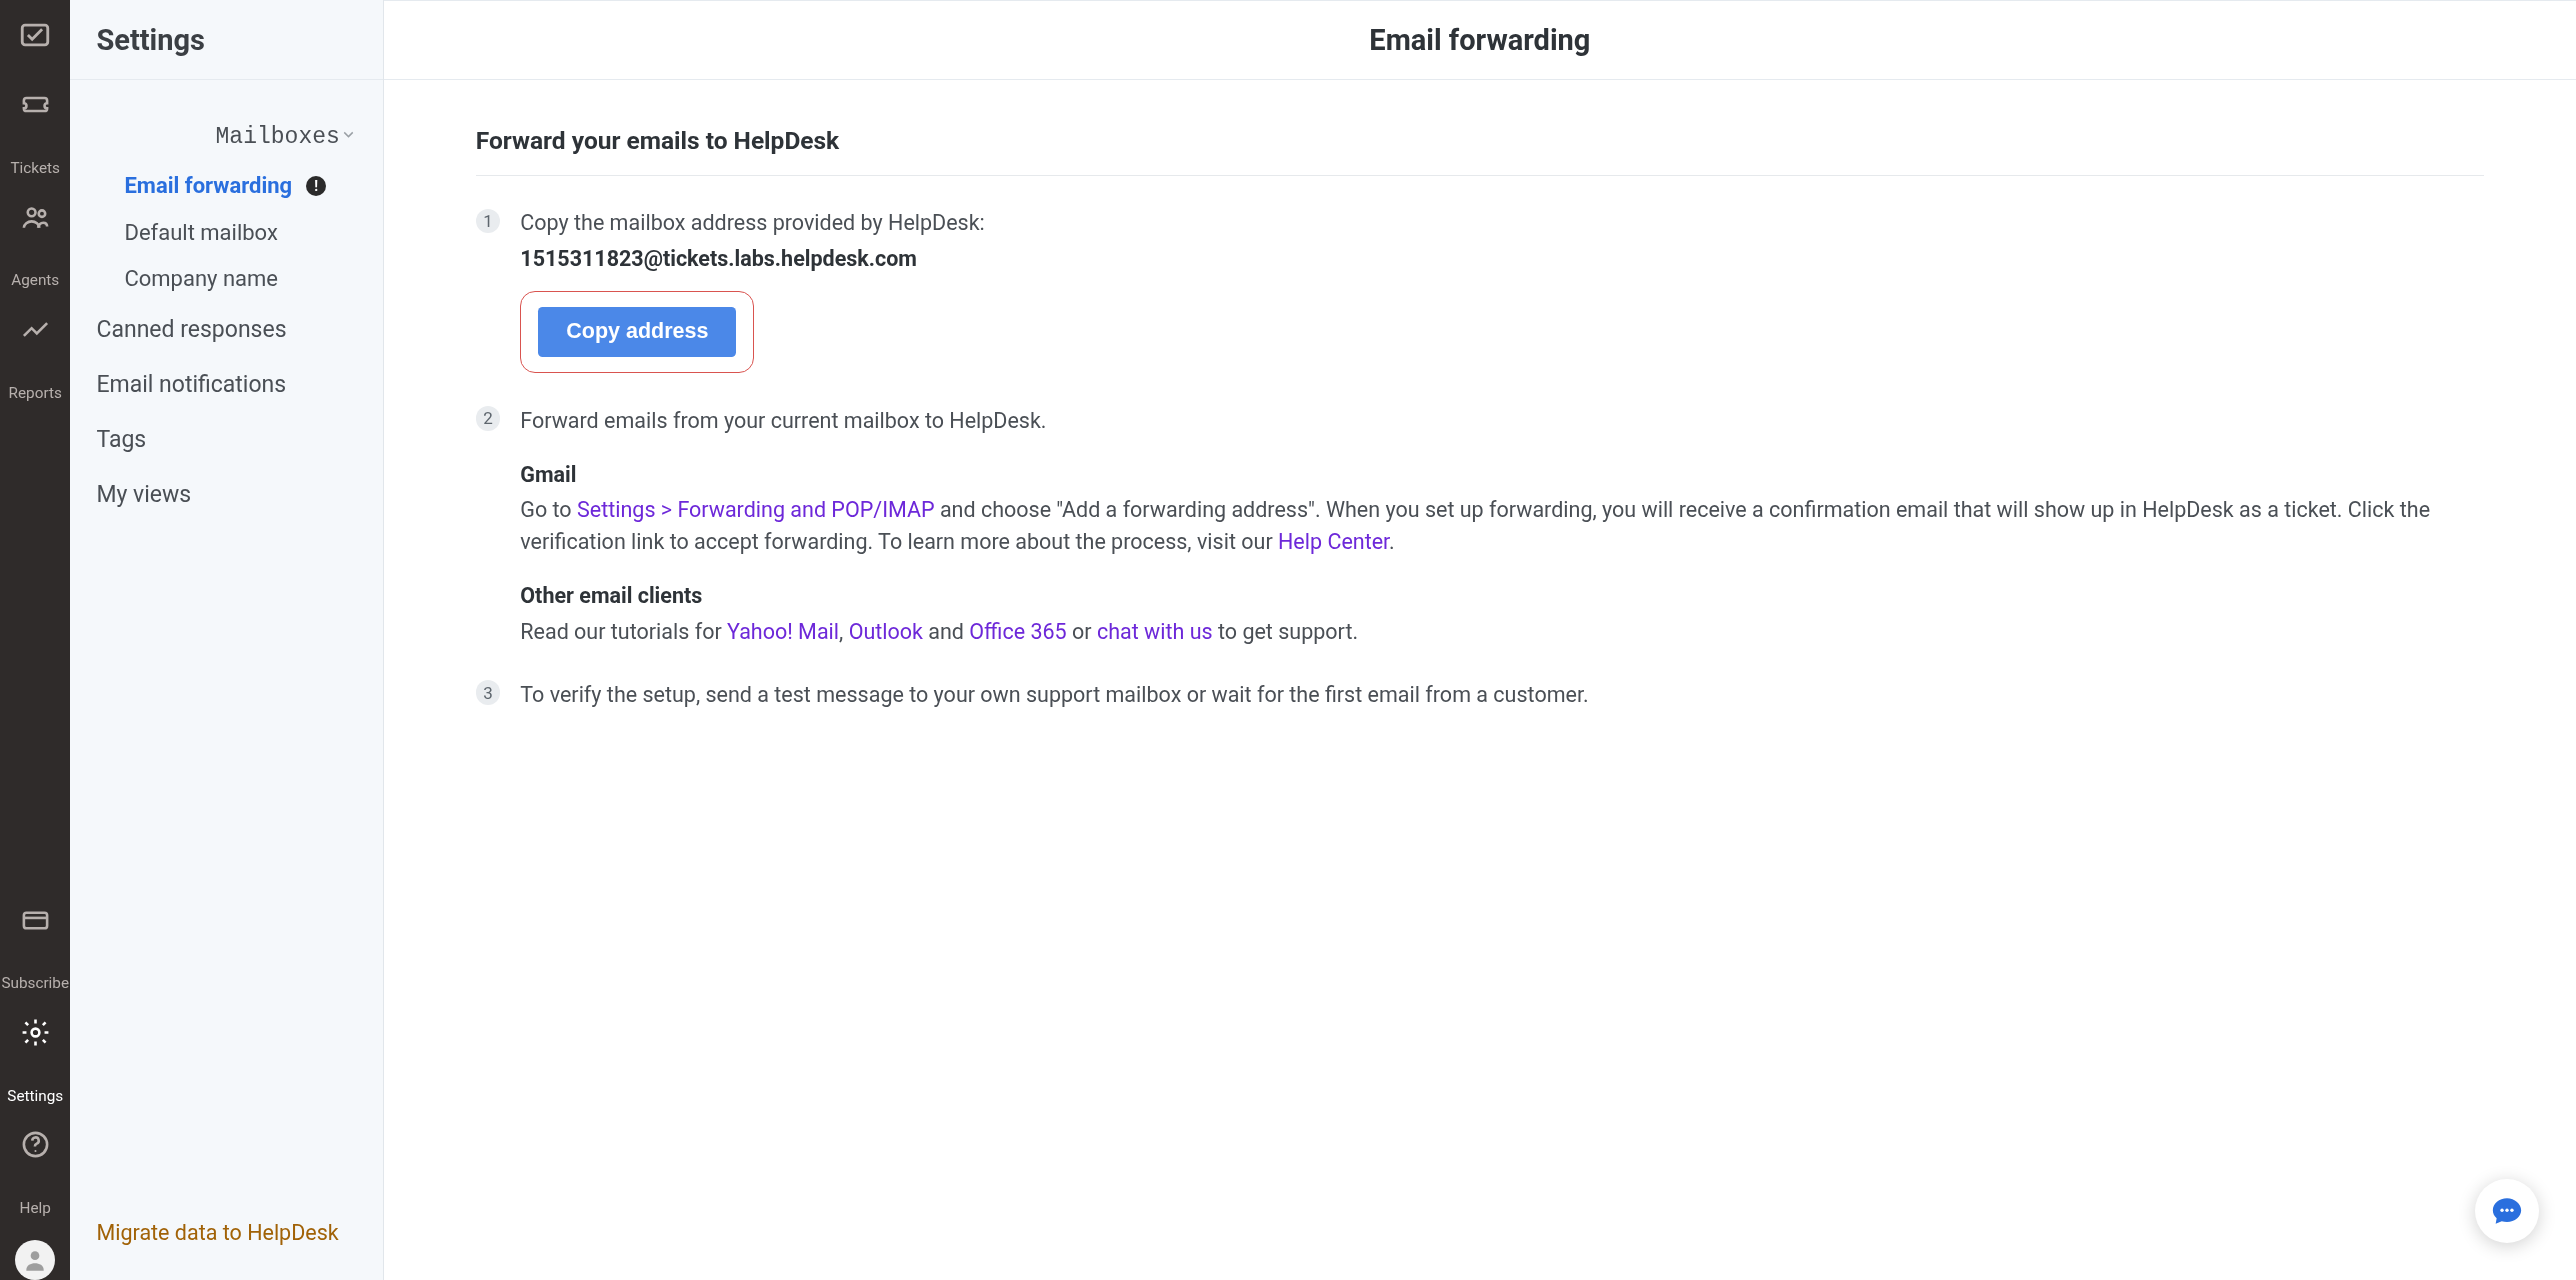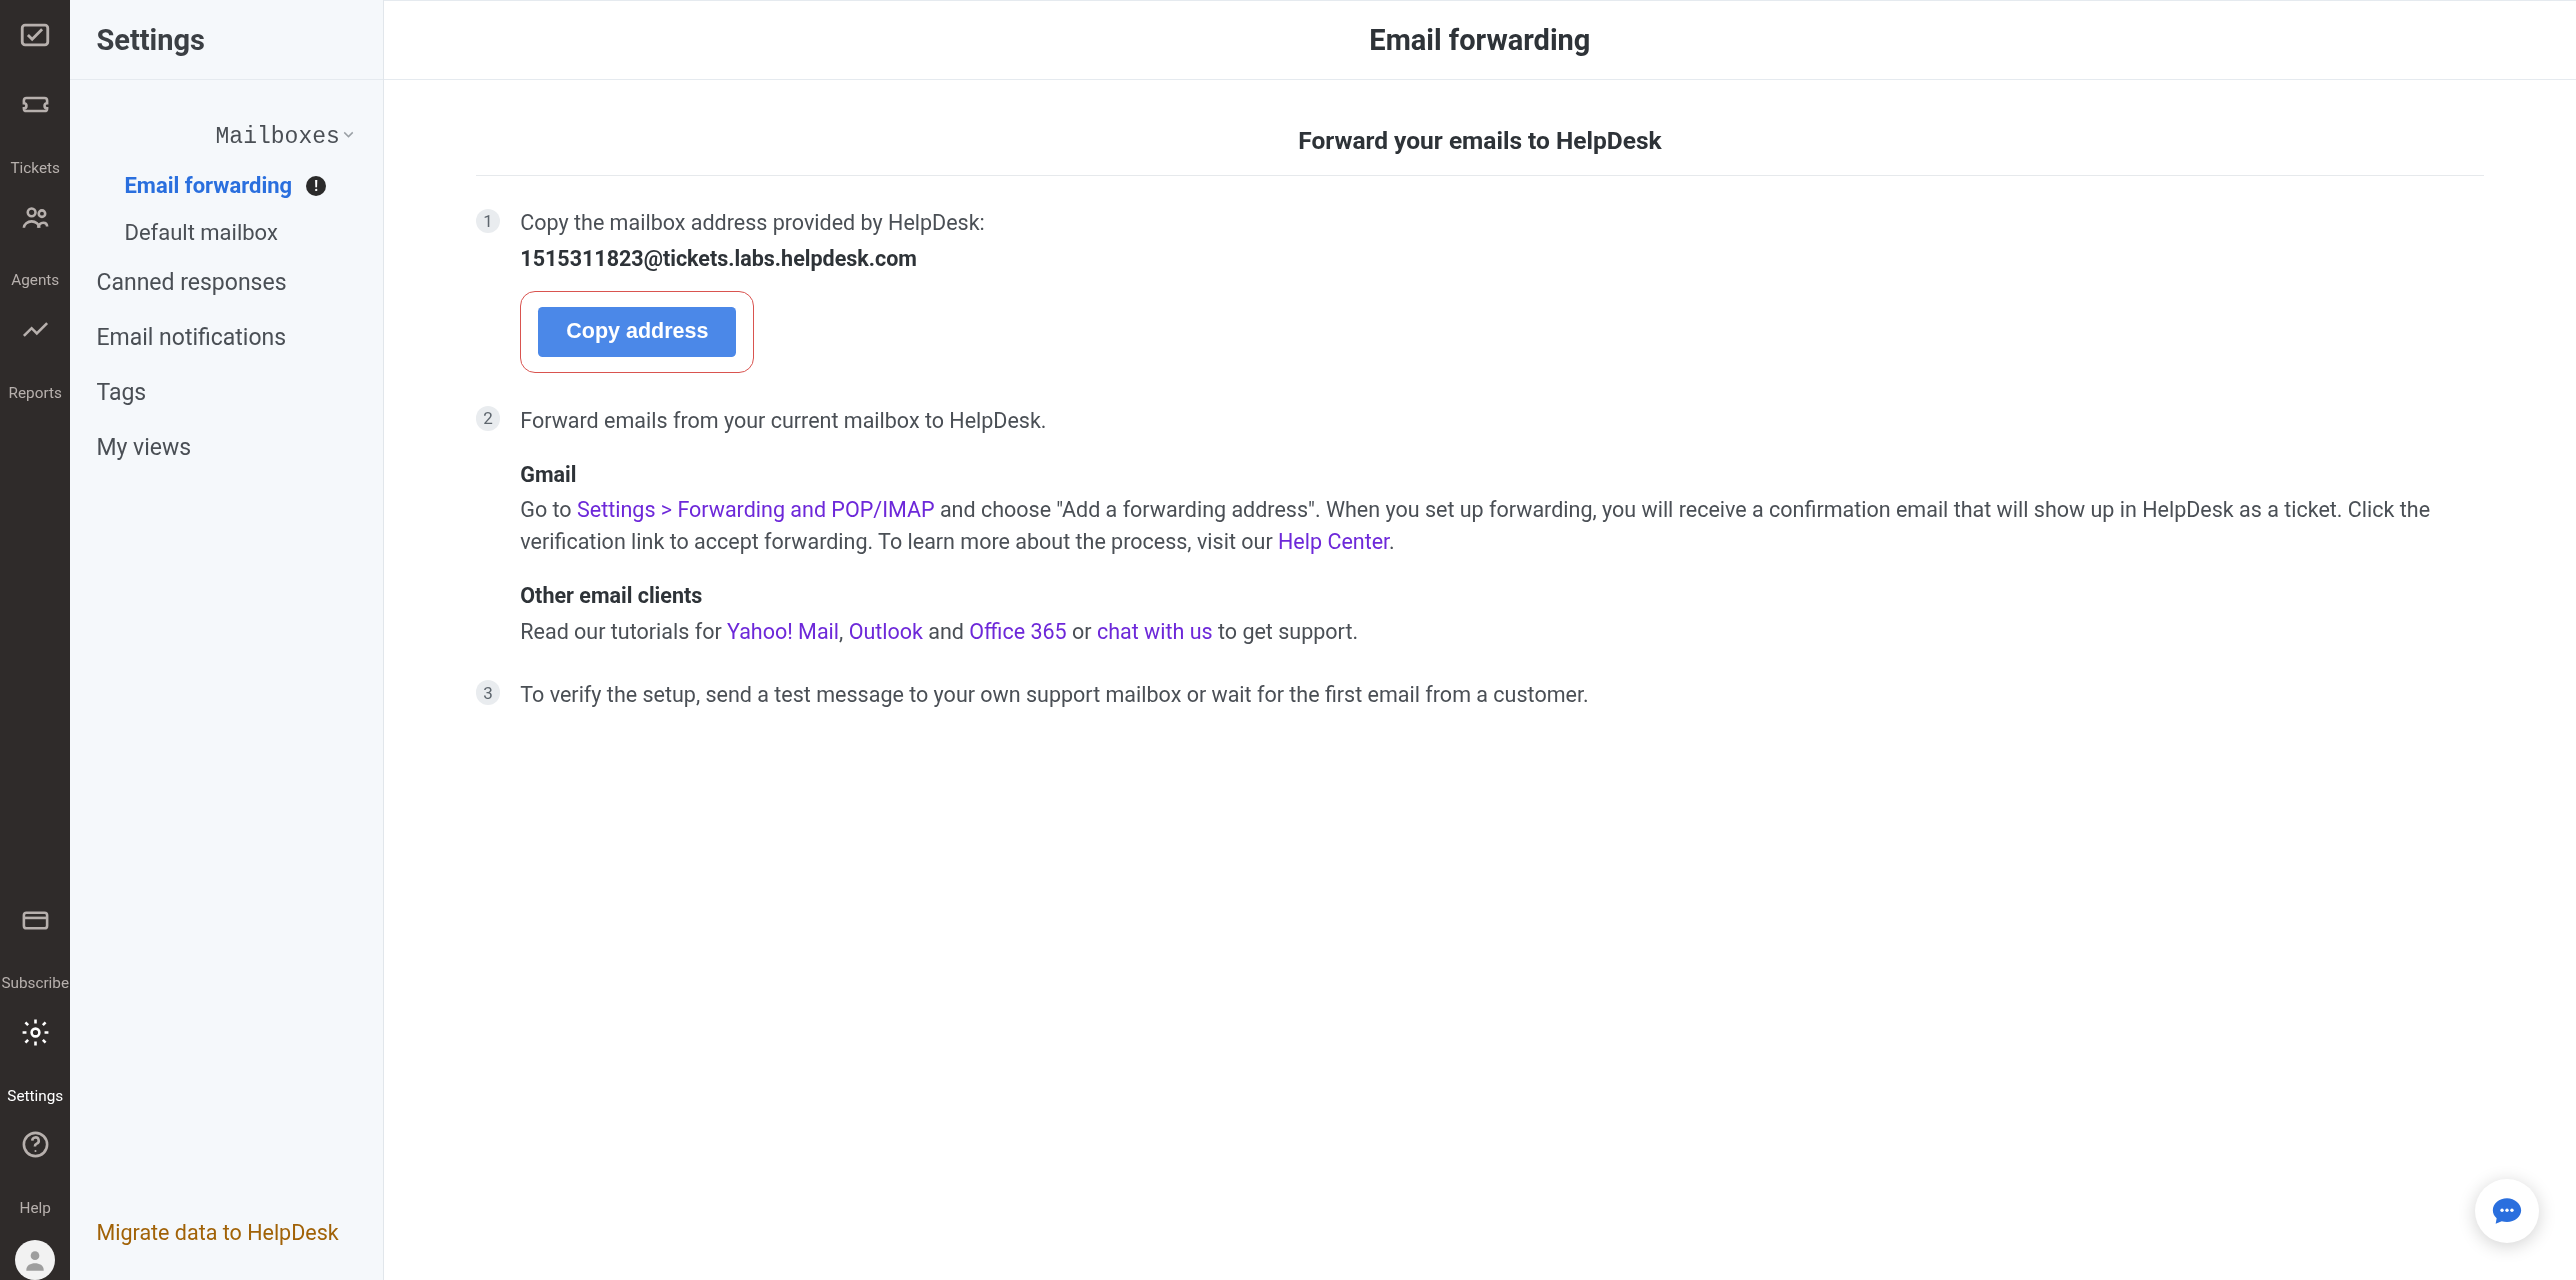--- a/index.html
+++ b/index.html
@@ -103,21 +103,20 @@
     border-top: 0.8px solid #e5eaef;
     display:flex; align-items:center; justify-content:center;
     font-size: 29px; font-weight:700; color:#2e3338;
   }
   .main-body { flex:1 1 auto; padding: 46px 92px 0 92px; overflow-y:auto; }
   .section-heading {
     font-size: 24.5px; font-weight:700; color:#2e3338;
     padding-bottom: 20px;
     border-bottom: 0.8px solid #e6e9ec;
     margin-bottom: 31px;
-    text-align: center;
   }
   .steps { list-style:none; }
   .step { display:flex; gap:20px; margin-bottom: 32px; }
   .step-num {
     flex:0 0 24.5px; height:24.5px; width:24.5px; border-radius:50%;
     background:#e9ecef; color:#5e666e; font-size:17px;
     display:flex; align-items:center; justify-content:center;
     margin-top: 1.5px;
   }
   .step-body { flex:1 1 auto; font-size:21.5px; color:#4a4f55; line-height:1.45; }
@@ -260,20 +259,23 @@
             </svg>
         </span>
       </div>
 
       <div class="sp-sub active">
         <span>Email forwarding</span>
         <span class="badge">!</span>
       </div>
       <div class="sp-sub">
         <span>Default mailbox</span>
+      </div>
+      <div class="sp-sub">
+        <span>Company name</span>
       </div>
 
       <div class="sp-item">
         <span>Canned responses</span>
       </div>
       <div class="sp-item">
         <span>Email notifications</span>
       </div>
       <div class="sp-item">
         <span>Tags</span>

